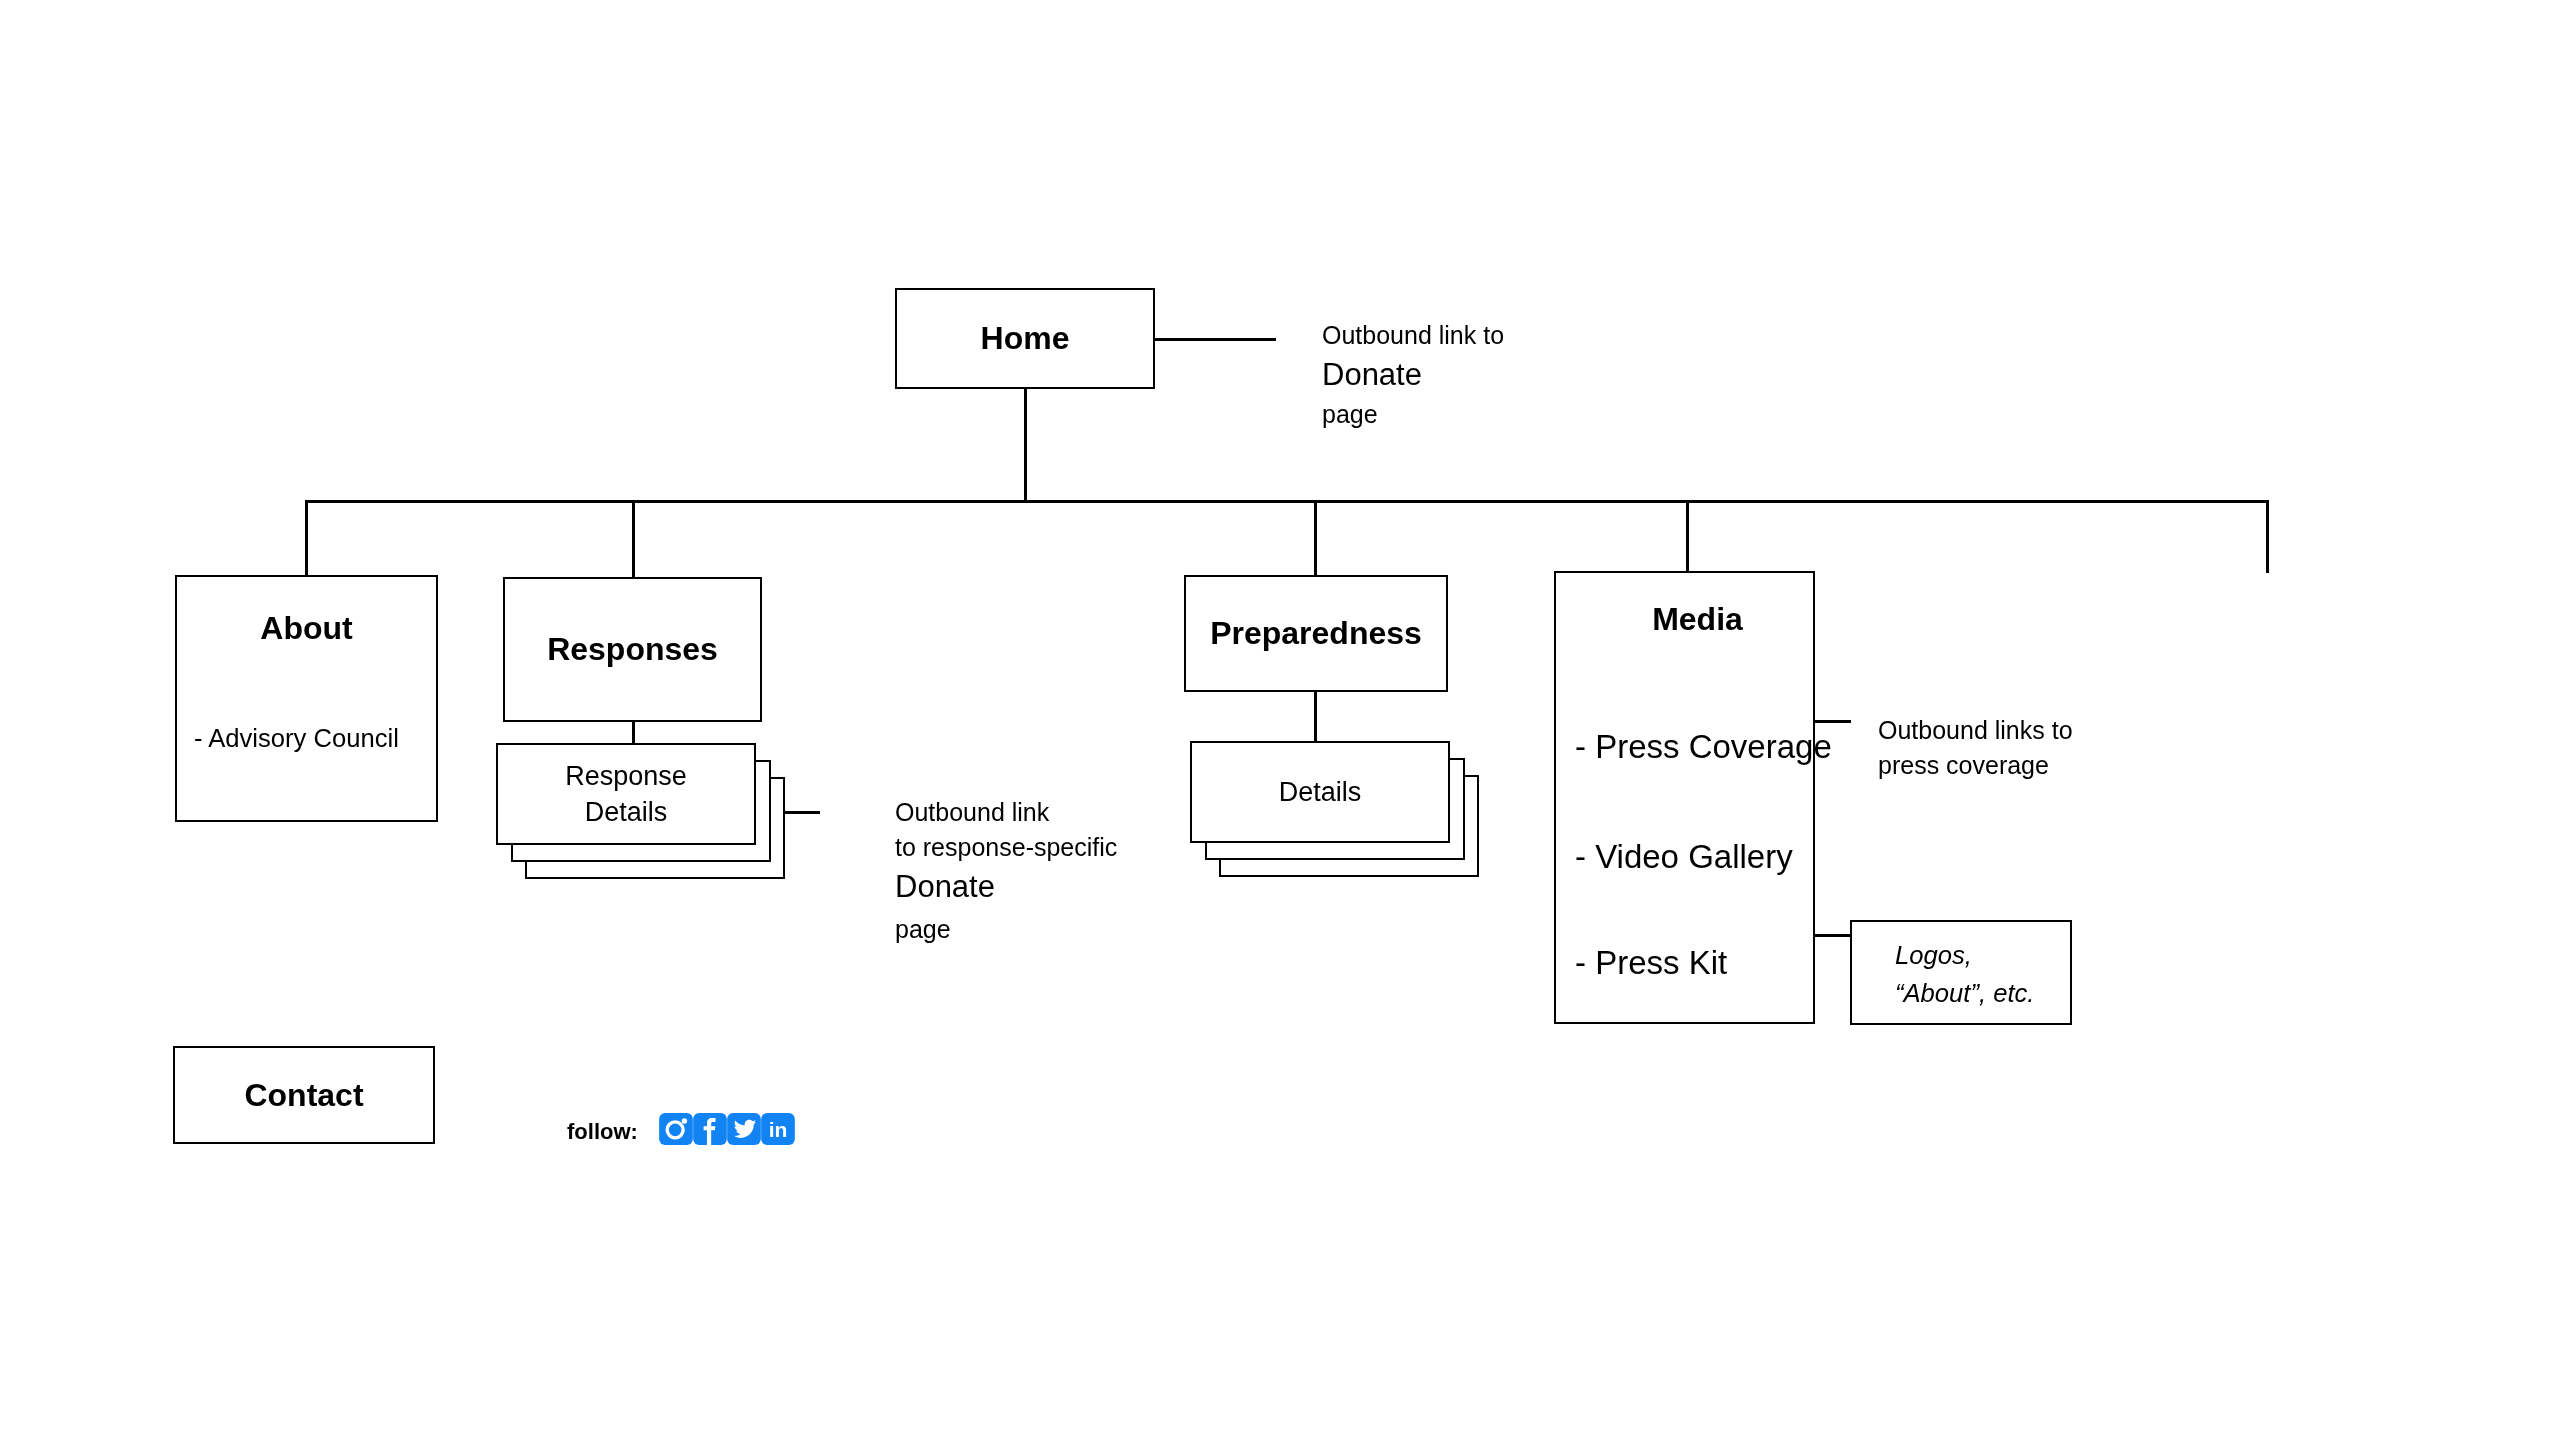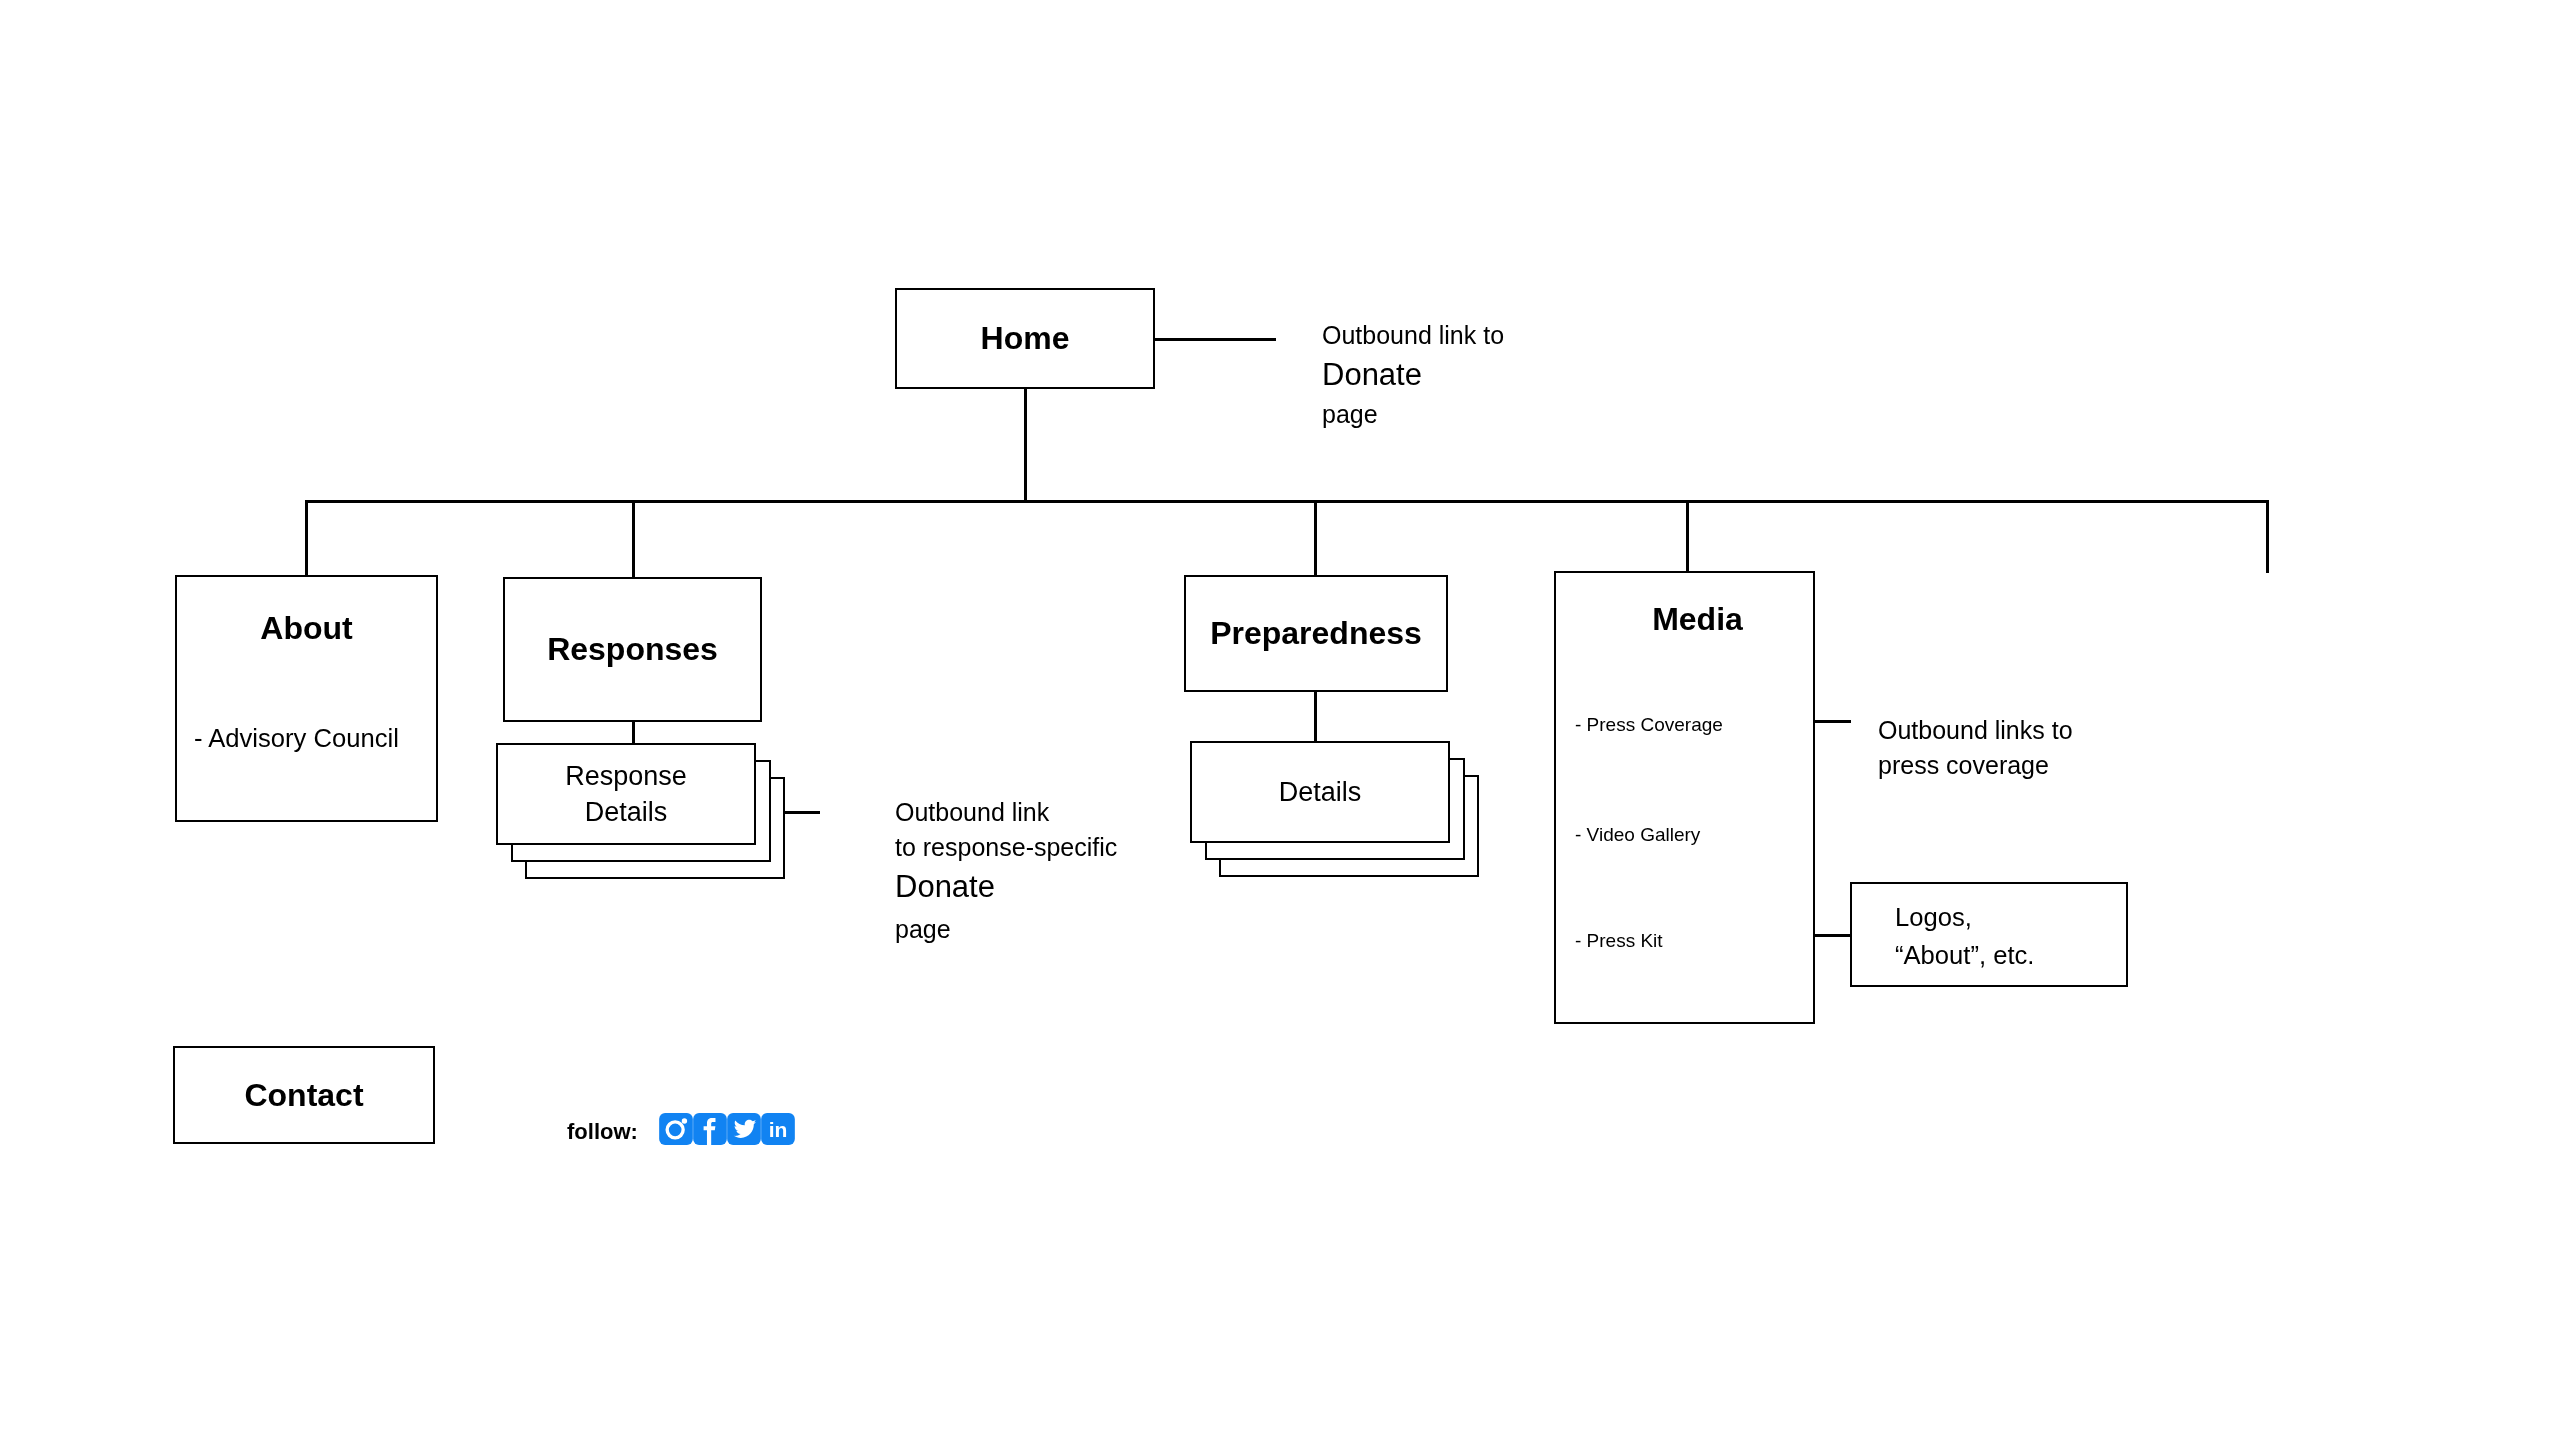--- a/index.html
+++ b/index.html
@@ -33,21 +33,21 @@
   .card{
     position:absolute; width:260px; height:102px;
     background:#ffffff; border:2.6px solid var(--ink); box-sizing:border-box;
   }
   .card-label{ font-size:27px; line-height:36px; text-align:center; }
 
   .caption{ position:absolute; }
   .cap-small{ display:block; font-size:25px; line-height:35px; }
   .cap-big{ display:block; font-size:31px; line-height:44px; }
 
-  .list-item{ position:absolute; font-size:19px; line-height:31px; white-space:nowrap; }
+  .list-item{ position:absolute; font-size:33px; line-height:31px; white-space:nowrap;margin-top:22px; }
 
   .about-item{ position:absolute; left:17px; top:147px; font-size:25.6px; white-space:nowrap; }
   .media-title{ margin-top:27px; text-align:center; }
   .logos-text{ padding:13.6px 0 0 43px; font-size:25.6px; line-height:38px; }
 
   .follow-label{ position:absolute; font-size:22px; font-weight:bold; }
   .social-row{ position:absolute; display:flex; }
   .social-btn{ width:34px; height:32px; display:block; }
 </style>
 </head>
@@ -104,21 +104,21 @@
   </div>
 
   <div class="box" style="left:1554px; top:571px; width:261px; height:453px;padding-left:26px;">
     <div class="node-title media-title">Media</div>
     <div class="list-item" style="left:19px; top:136px;">- Press Coverage</div>
     <div class="list-item" style="left:19px; top:246px;">- Video Gallery</div>
     <div class="list-item" style="left:19px; top:352px;">- Press Kit</div>
   </div>
 
 
-  <div class="box" style="left:1850px; top:882px; width:278px; height:105px;">
+  <div class="box" style="left:1850px; top:920px; width:222px; height:105px;font-style:italic;">
     <div class="logos-text">
       <div>Logos,</div>
       <div>“About”, etc.</div>
     </div>
   </div>
 
   <div class="box flex-center" style="left:173px; top:1046px; width:262px; height:98px;">
     <span class="node-title">Contact</span>
   </div>
 

